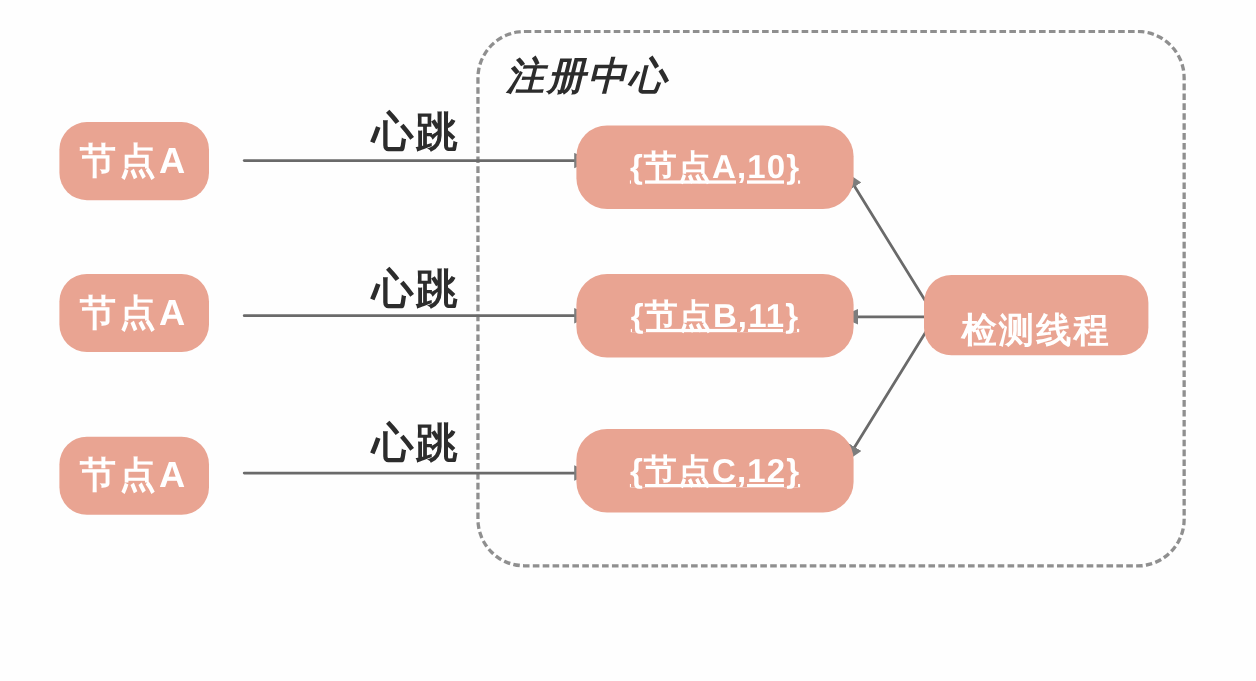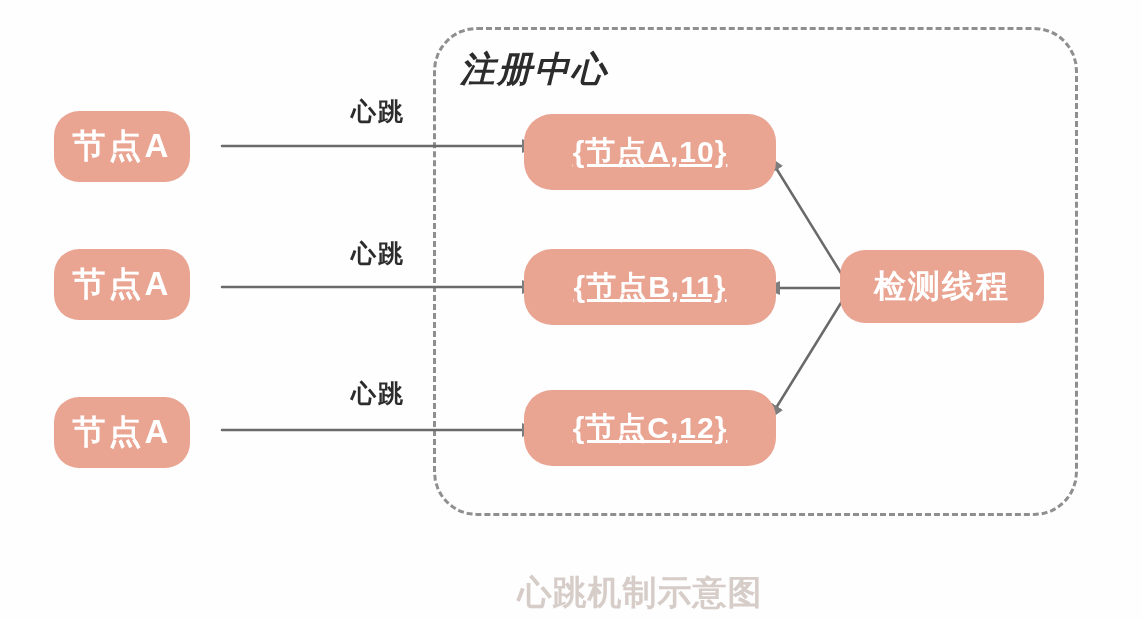--- a/index.html
+++ b/index.html
@@ -82,27 +82,28 @@
     text-decoration: underline;
   }
   .monitor {
     left: 840px;
     top: 250px;
     width: 204px;
     height: 73px;
     border-radius: 25px;
     font-size: 32px;
     letter-spacing: 2px;
+    align-items: flex-end;
   }
   .hb {
     position: absolute;
     left: 318px;
     width: 120px;
     text-align: center;
-    font-size: 25px;
+    font-size: 38px;
     font-weight: bold;
     letter-spacing: 2px;
     color: var(--c-text, #2c2c2c);
     z-index: 2;
   }
   .caption {
     position: absolute;
     left: 500px;
     top: 570px;
     width: 280px;
@@ -159,15 +160,14 @@
     <span>{节点B,11}</span>
   </div>
   <div class="box entry" style="top:390px">
     <span>{节点C,12}</span>
   </div>
 
   <div class="box monitor">
     <span>检测线程</span>
   </div>
 
-  <div class="caption">心跳机制示意图</div>
 
 </div>
 
 </body></html>

